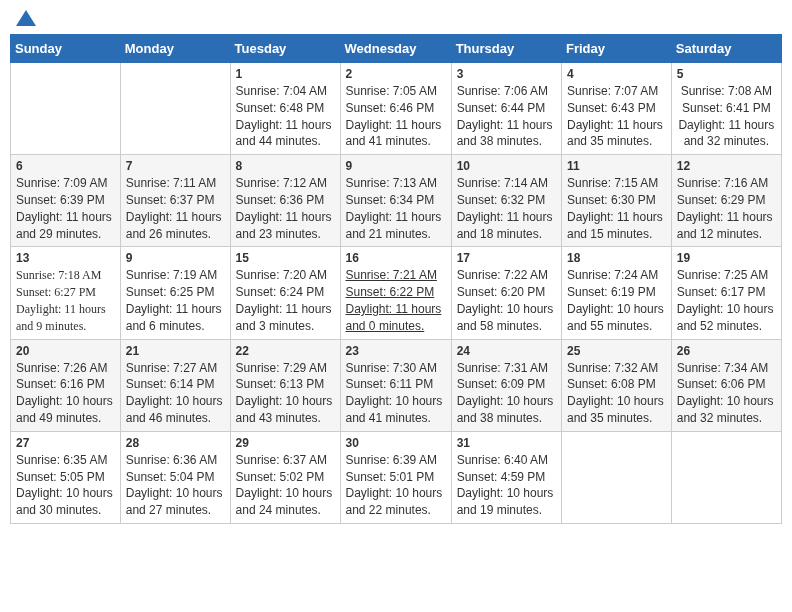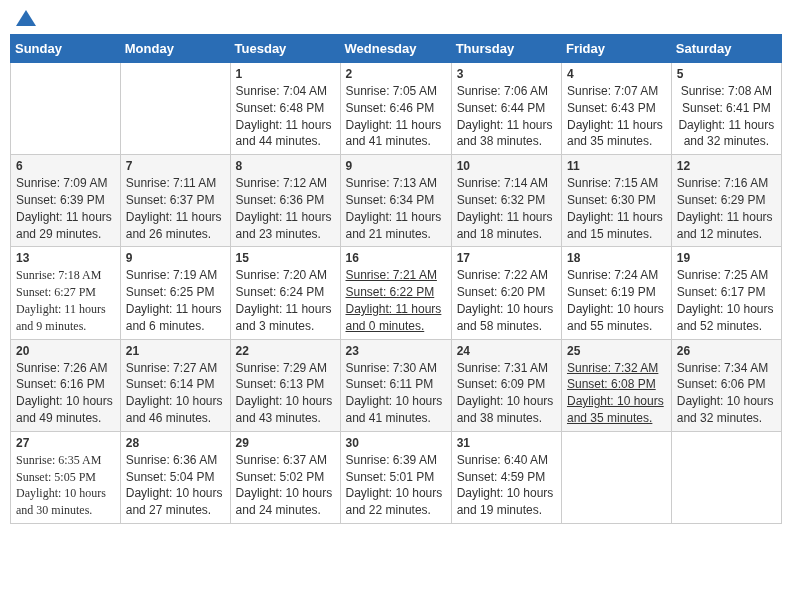--- a/index.html
+++ b/index.html
@@ -273,35 +273,35 @@
 Daylight: 10 hours and 41 minutes.</div>
         </td>
         <td>
           <span class="day-number">24</span>
           <div class="day-info" style="white-space: pre-line;">Sunrise: 7:31 AM
 Sunset: 6:09 PM
 Daylight: 10 hours and 38 minutes.</div>
         </td>
         <td>
           <span class="day-number">25</span>
-          <div class="day-info" style="white-space: pre-line; text-decoration: underline;">Sunrise: 7:32 AM
+          <div class="day-info" style="white-space: pre-line;">Sunrise: 7:32 AM
 Sunset: 6:08 PM
 Daylight: 10 hours and 35 minutes.</div>
         </td>
         <td>
           <span class="day-number">26</span>
           <div class="day-info" style="white-space: pre-line;">Sunrise: 7:34 AM
 Sunset: 6:06 PM
 Daylight: 10 hours and 32 minutes.</div>
         </td>
       </tr>
       <tr>
         <td>
           <span class="day-number">27</span>
-          <div class="day-info" style="white-space: pre-line; font-family: Liberation Serif, serif;">Sunrise: 6:35 AM
+          <div class="day-info" style="white-space: pre-line;">Sunrise: 6:35 AM
 Sunset: 5:05 PM
 Daylight: 10 hours and 30 minutes.</div>
         </td>
         <td>
           <span class="day-number">28</span>
           <div class="day-info" style="white-space: pre-line;">Sunrise: 6:36 AM
 Sunset: 5:04 PM
 Daylight: 10 hours and 27 minutes.</div>
         </td>
         <td>

